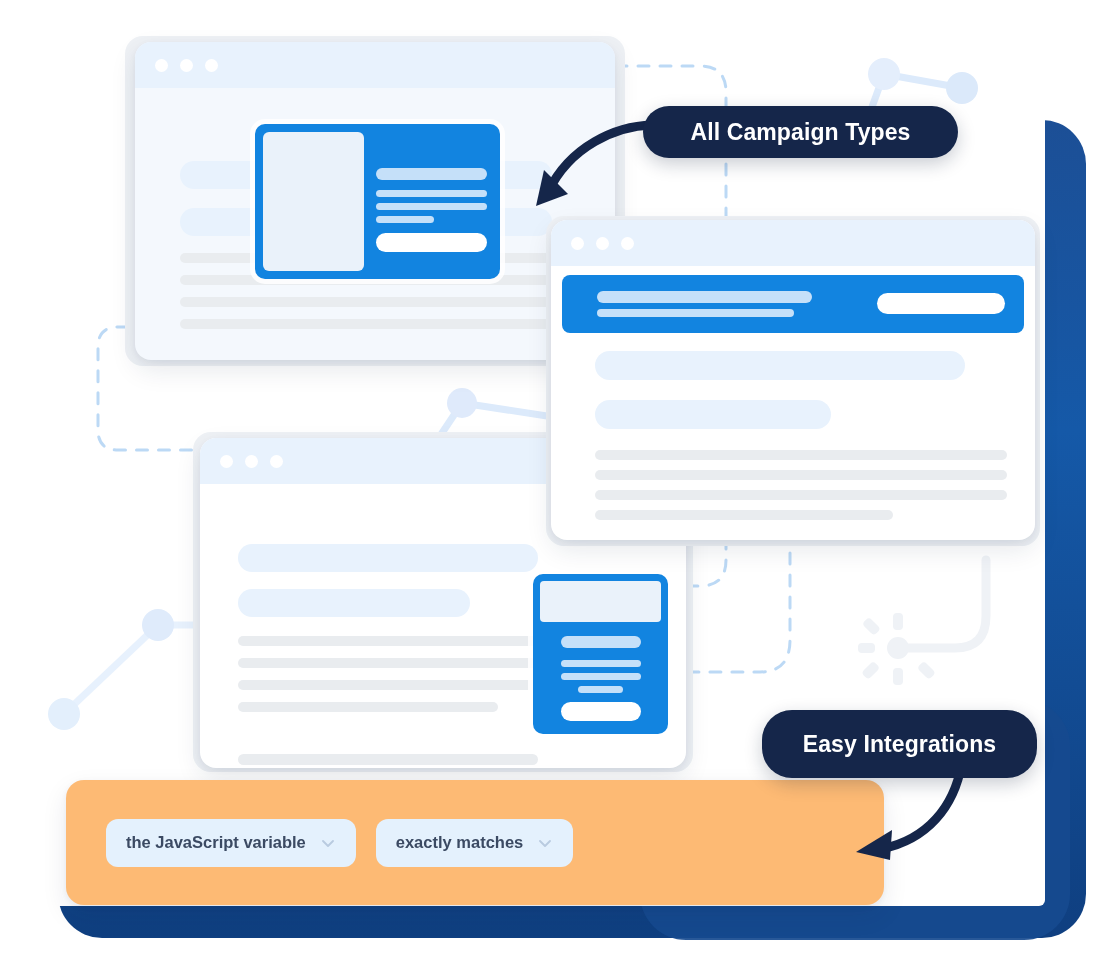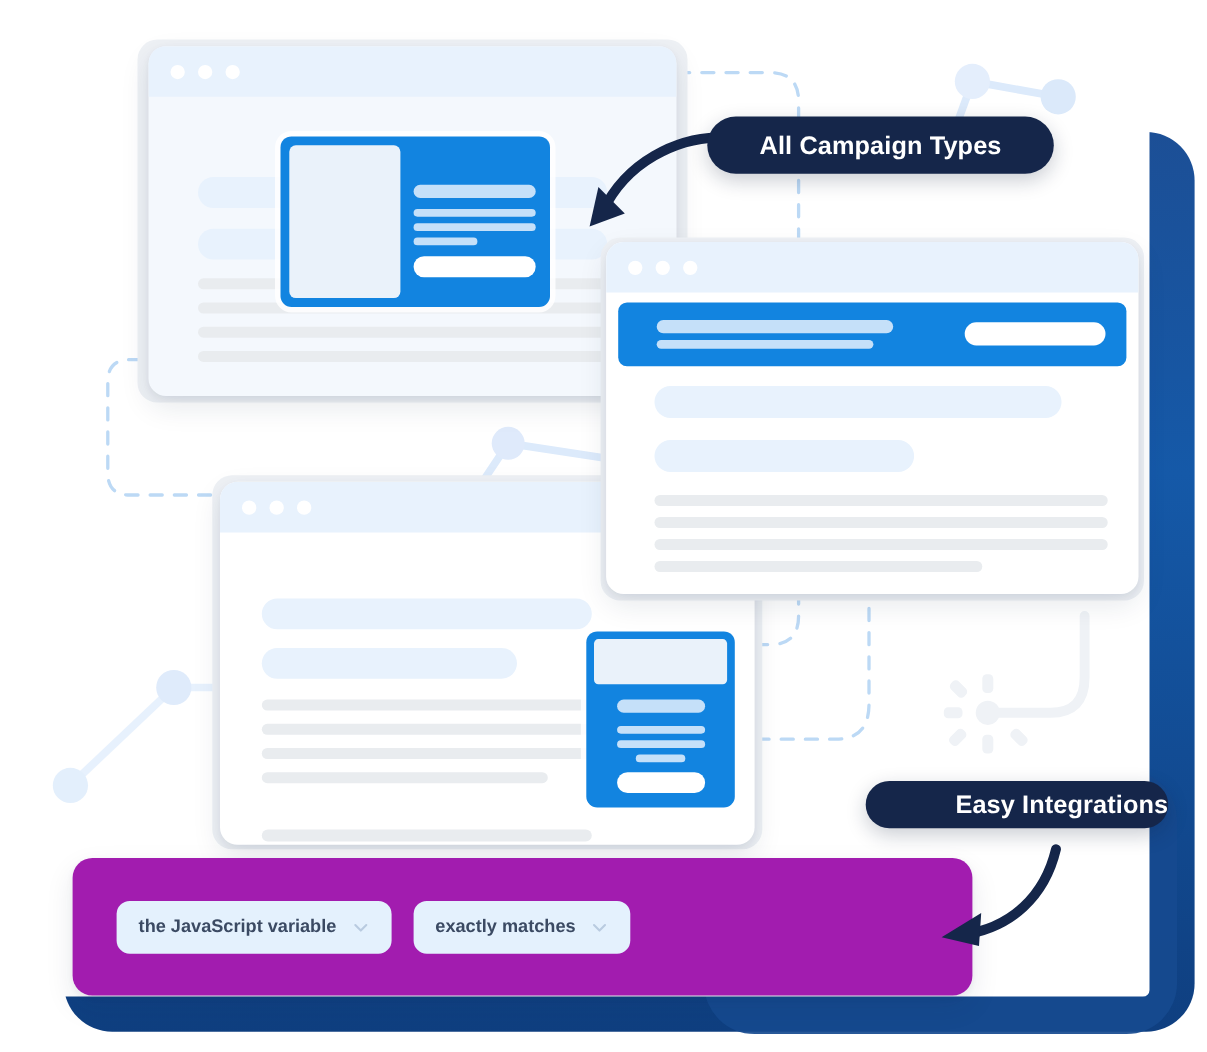--- a/index.html
+++ b/index.html
@@ -69,42 +69,42 @@
   
   .widget3{
     position:absolute;background:#1284e0;border-radius:10px;
     box-shadow:0 0 0 5px rgba(255,255,255,.85);
   }
   .widget3-img{position:absolute;background:#eaf2fa;border-radius:4px;}
 
   
   .rulebar{
     position:absolute;left:66px;top:780px;width:818px;height:125px;
-    background:#a21caf;border-radius:18px;
+    background:#fdba74;border-radius:18px;
     box-shadow:0 10px 26px rgba(17,38,70,.09), 0 2px 6px rgba(17,38,70,.05);
     display:flex;align-items:center;gap:20px;padding-left:40px;
     box-sizing:border-box;
   }
   .pill{
     background:#e4f1fd;border-radius:12px;height:48px;
     display:flex;align-items:center;justify-content:center;gap:14px;
     padding:0 20px;box-sizing:border-box;
     color:#3b4a63;font-size:16.5px;font-weight:700;white-space:nowrap;
   }
   .pill .chev{display:inline-block;width:16px;height:16px;}
 
   
   .badge{
     position:absolute;background:#15264a;border-radius:30px;
     color:#ffffff;font-size:23px;font-weight:700;letter-spacing:.1px;
     display:flex;align-items:center;justify-content:center;
     box-shadow:0 6px 18px rgba(12,26,54,.22);
   }
   #badge-campaign{left:643px;top:106px;width:315px;height:52px;}
-  #badge-integr{left:787px;top:710px;width:275px;height:43px;justify-content:flex-end;}
+  #badge-integr{left:762px;top:710px;width:275px;height:68px;}
 
   .arrow{position:absolute;pointer-events:none;}
 </style>
 </head>
 <body>
 
 <div id="stage">
 
   <div class="backing"></div>
   <div class="backing2"></div>

